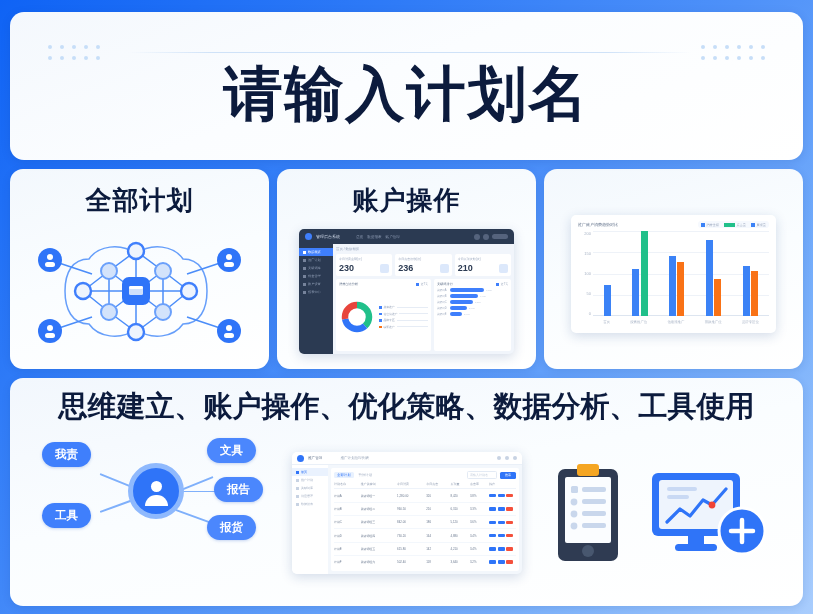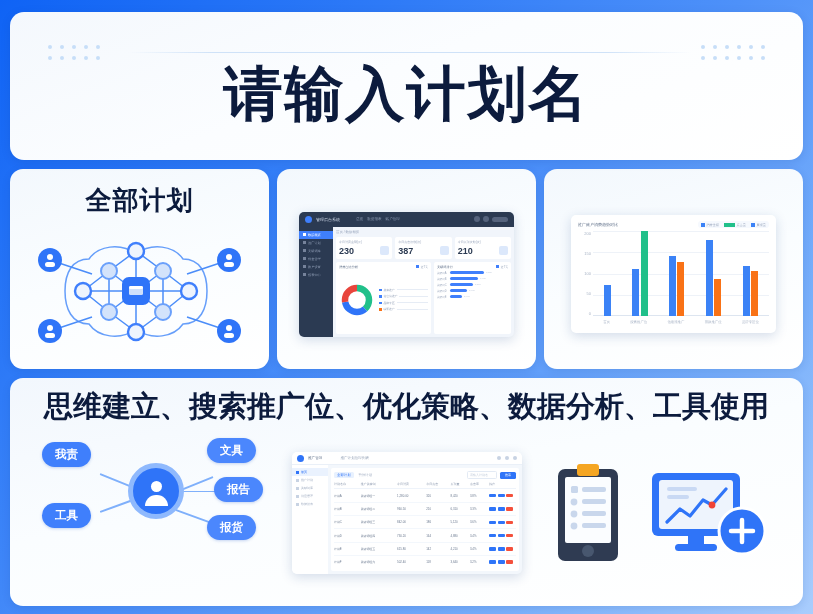--- a/index.html
+++ b/index.html
@@ -180,20 +180,21 @@
             <circle cx="18" cy="99" r="3"></circle>
               <rect x="13" y="104" width="10" height="5" rx="2.5"></rect>
             <circle cx="197" cy="99" r="3"></circle>
               <rect x="192" y="104" width="10" height="5" rx="2.5"></rect>
           </g>
         </svg>
       </div>
     </div>
 
     <div class="feature-card">
+      <div class="feature-title">账户操作</div>
       <div class="feature-art">
         <div class="shadow-ui" style="width:215px;height:125px;background:#f1f5fb;display:flex;flex-direction:column;">
 
           <div style="height:15px;background:#2b3a52;display:flex;align-items:center;padding:0 6px;gap:4px;">
             <span style="width:7px;height:7px;border-radius:50%;background:#3f7ffc;"></span>
             <span style="font-size:4px;color:#cfd8e8;">管理后台系统</span>
             <span style="font-size:3.6px;color:#8d9bb3;margin-left:12px;">总览</span>
             <span style="font-size:3.6px;color:#8d9bb3;">数据报表</span>
             <span style="font-size:3.6px;color:#8d9bb3;">账户管理</span>
             <span style="margin-left:auto;display:flex;gap:3px;align-items:center;">
@@ -238,21 +239,21 @@
                 <div style="flex:1;background:#fff;border-radius:2px;padding:3px;">
                   <div style="font-size:3px;color:#9aa7bd;">今日消费金额(元)</div>
                   <div style="display:flex;align-items:center;justify-content:space-between;margin-top:2px;">
                     <span style="font-size:9px;color:#2b3a52;font-weight:bold;">230</span>
                     <i style="width:9px;height:9px;border-radius:2px;background:#dce8fb;display:block;"></i>
                   </div>
                 </div>
                 <div style="flex:1;background:#fff;border-radius:2px;padding:3px;">
                   <div style="font-size:3px;color:#9aa7bd;">今日点击次数(次)</div>
                   <div style="display:flex;align-items:center;justify-content:space-between;margin-top:2px;">
-                    <span style="font-size:9px;color:#2b3a52;font-weight:bold;">387</span>
+                    <span style="font-size:9px;color:#2b3a52;font-weight:bold;">236</span>
                     <i style="width:9px;height:9px;border-radius:2px;background:#dce8fb;display:block;"></i>
                   </div>
                 </div>
                 <div style="flex:1;background:#fff;border-radius:2px;padding:3px;">
                   <div style="font-size:3px;color:#9aa7bd;">今日展现次数(次)</div>
                   <div style="display:flex;align-items:center;justify-content:space-between;margin-top:2px;">
                     <span style="font-size:9px;color:#2b3a52;font-weight:bold;">210</span>
                     <i style="width:9px;height:9px;border-radius:2px;background:#dce8fb;display:block;"></i>
                   </div>
                 </div>
@@ -405,21 +406,21 @@
                 <span style="font-size:3.4px;color:#a9b4c6;">品牌专区位</span>
               </div>
             </div>
           </div>
         </div>
       </div>
     </div>
   </div>
 
   <div class="bottom-card">
-    <div class="bottom-title">思维建立、搜索推广位、优化策略、数据分析、工具使用</div>
+    <div class="bottom-title">思维建立、账户操作、优化策略、数据分析、工具使用</div>
 
     <div class="bottom-art">
 
       <div class="art-mind">
         <div class="mind-line" style="left:76px;top:44px;width:36px;transform:rotate(22deg);"></div>
         <div class="mind-line" style="left:76px;top:82px;width:36px;transform:rotate(-20deg);"></div>
         <div class="mind-line" style="left:152px;top:62px;width:40px;transform:rotate(-22deg);"></div>
         <div class="mind-line" style="left:158px;top:62px;width:34px;"></div>
         <div class="mind-line" style="left:152px;top:80px;width:40px;transform:rotate(20deg);"></div>
 

